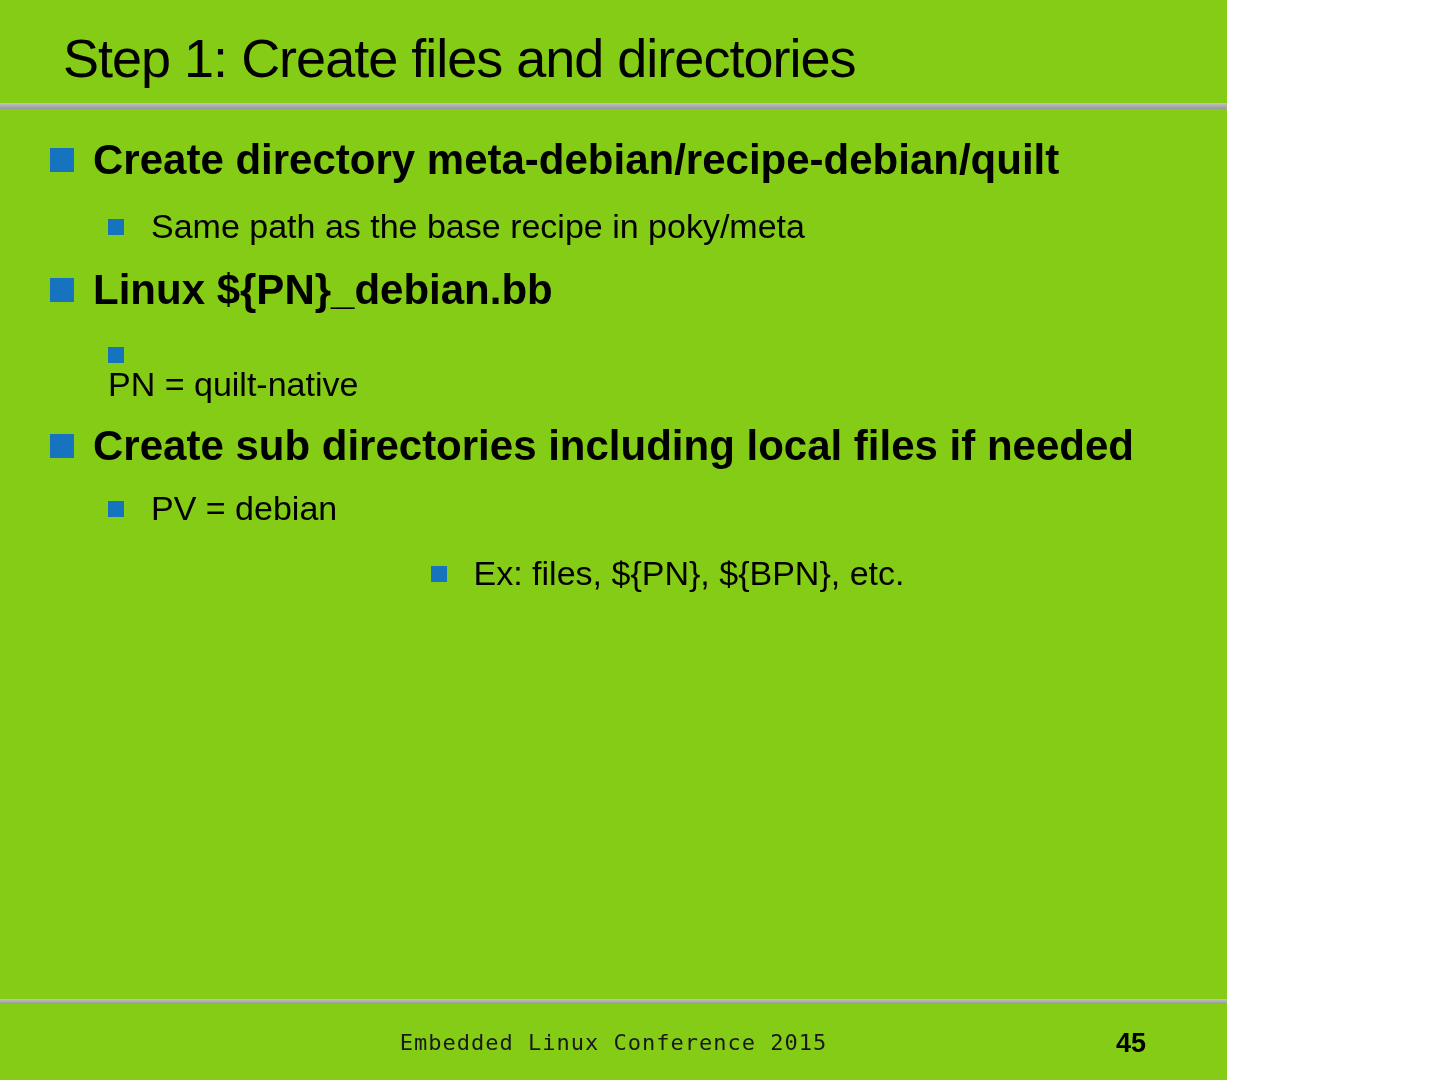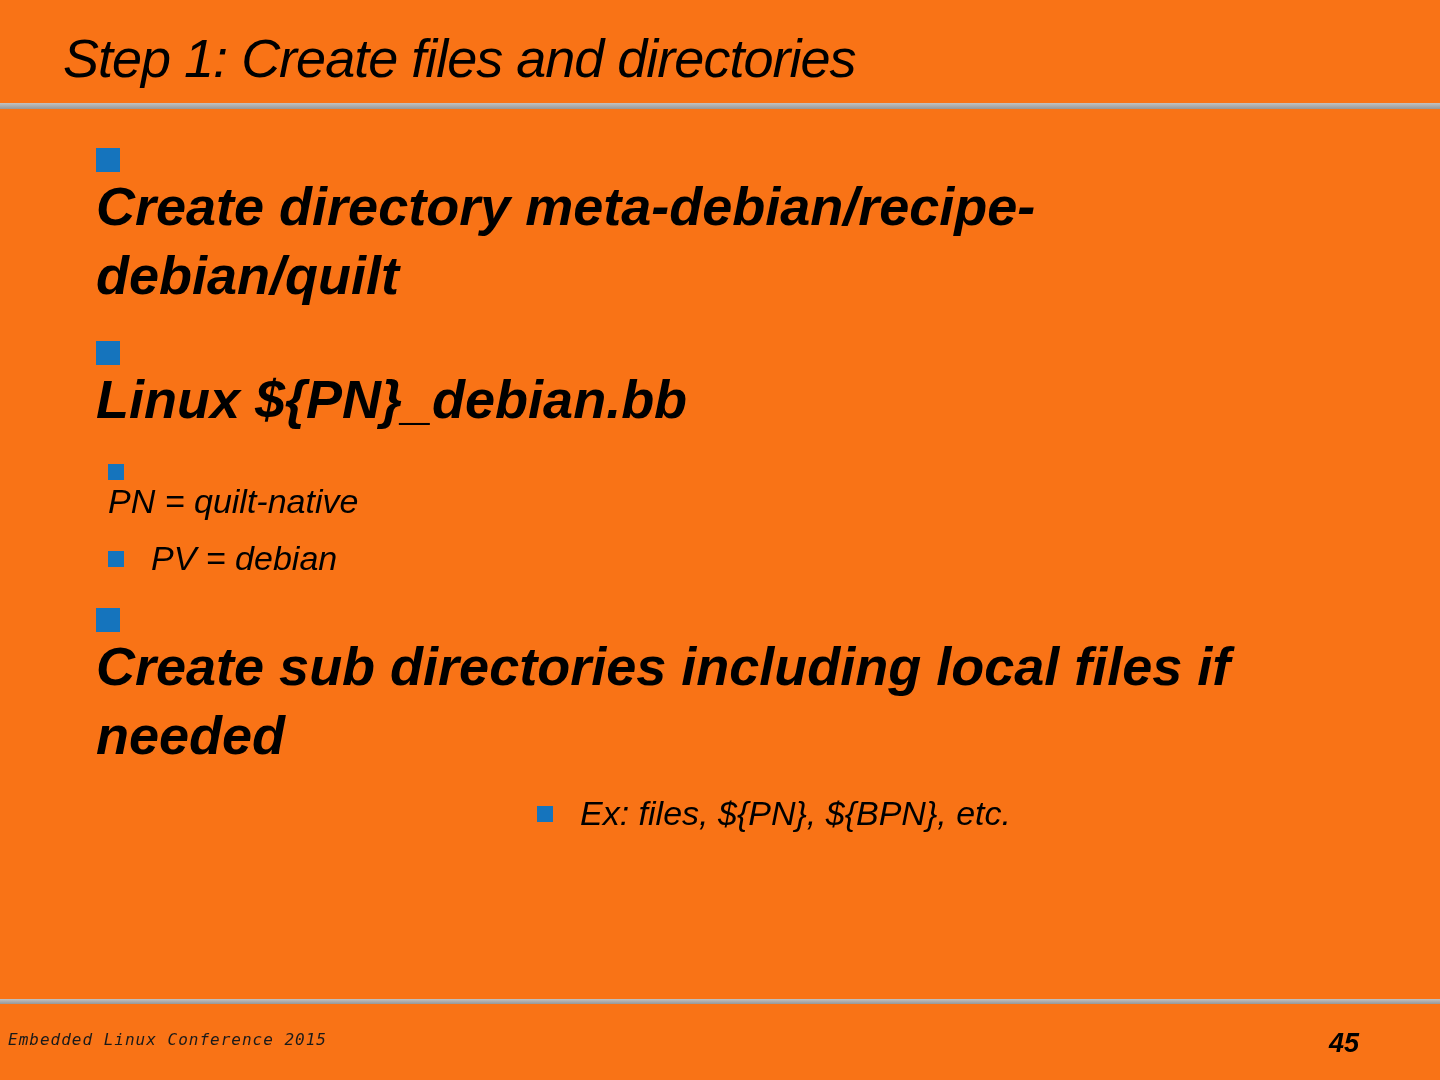--- a/index.html
+++ b/index.html
@@ -2,27 +2,26 @@
 <html><head>
 <meta charset="utf-8">
 <style>
   html, body {
     margin: 0;
     padding: 0;
     background: #ffffff;
   }
   .slide {
     position: relative;
-    width: 1440px;
+    width: 1227px;
     height: 1080px;
-    background: #f97316;
+    background: #84cc16;
     overflow: hidden;
     font-family: "Liberation Sans", sans-serif;
     color: #000000;
-    font-style: italic;
   }
 
   
   .title {
     padding: 26px 40px 0 63px;
     font-size: 54px;
     line-height: 1.2;
     font-weight: 400;
     color: #000000;
     letter-spacing: -1px;
@@ -39,25 +38,24 @@
   .bullets {
     list-style: none;
     margin: 0;
     padding: 0;
   }
   .bullet {
     display: flex;
     align-items: flex-start;
   }
   .bullet.level1 {
-    padding-left: 96px;
-    font-size: 54px;
+    padding-left: 50px;
+    font-size: 42px;
     font-weight: 700;
     line-height: 1.28;
-    flex-direction: column;
   }
   .bullet.level2 {
     padding-left: 108px;
     font-size: 34px;
     font-weight: 400;
     line-height: 1.25;
   }
   .bullet .sq {
     flex: 0 0 auto;
     background: #1574bd;
@@ -92,27 +90,26 @@
     top: 999px;
     width: 100%;
     height: 5px;
     background: linear-gradient(#c2c2c2, #989898);
   }
   .footer-conference {
     position: absolute;
     left: 0;
     top: 1030px;
     width: 100%;
-    text-align: left;
+    text-align: center;
     font-family: "DejaVu Sans Mono", monospace;
-    font-size: 16px;
+    font-size: 22px;
     font-weight: 400;
     letter-spacing: 1px;
     color: #1a1a1a;
-    margin-left: 8px;
   }
   .footer-page {
     position: absolute;
     top: 1028px;
     right: 81px;
     font-size: 27px;
     font-weight: 700;
     color: #000000;
   }
 </style>
@@ -123,35 +120,39 @@
 
   <div class="title">Step 1: Create files and directories</div>
 
   <div class="title-rule"></div>
 
   <ul class="bullets">
     <li class="bullet level1 b1">
       <span class="sq"></span>
       <span class="txt">Create directory meta-debian/recipe-debian/quilt</span>
     </li>
+    <li class="bullet level2 b2">
+      <span class="sq"></span>
+      <span class="txt">Same path as the base recipe in poky/meta</span>
+    </li>
     <li class="bullet level1 b3">
       <span class="sq"></span>
       <span class="txt">Linux ${PN}_debian.bb</span>
     </li>
     <li class="bullet level2 b4">
       <span class="sq"></span>
       <span class="txt">PN = quilt-native</span>
     </li>
+    <li class="bullet level1 b6">
+      <span class="sq"></span>
+      <span class="txt">Create sub directories including local files if needed</span>
+    </li>
     <li class="bullet level2 b5">
       <span class="sq"></span>
       <span class="txt">PV = debian</span>
-    </li>
-    <li class="bullet level1 b6">
-      <span class="sq"></span>
-      <span class="txt">Create sub directories including local files if needed</span>
     </li>
     <li class="bullet level2 b7">
       <span class="sq"></span>
       <span class="txt">Ex: files, ${PN}, ${BPN}, etc.</span>
     </li>
   </ul>
 
   <div class="footer-rule"></div>
 
   <div class="footer-conference">Embedded Linux Conference 2015</div>

